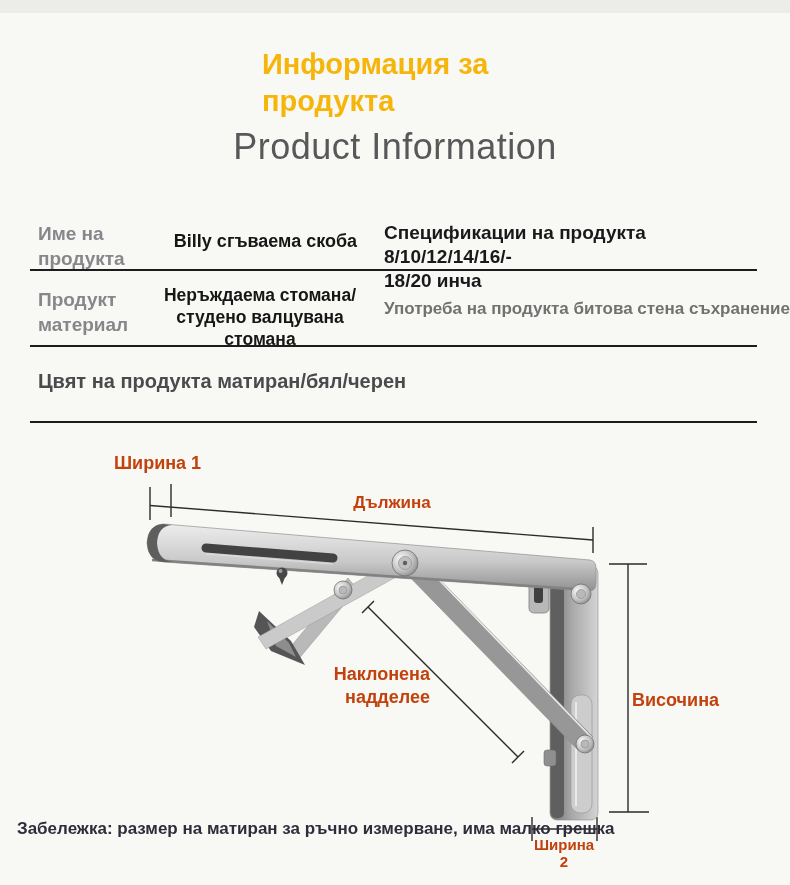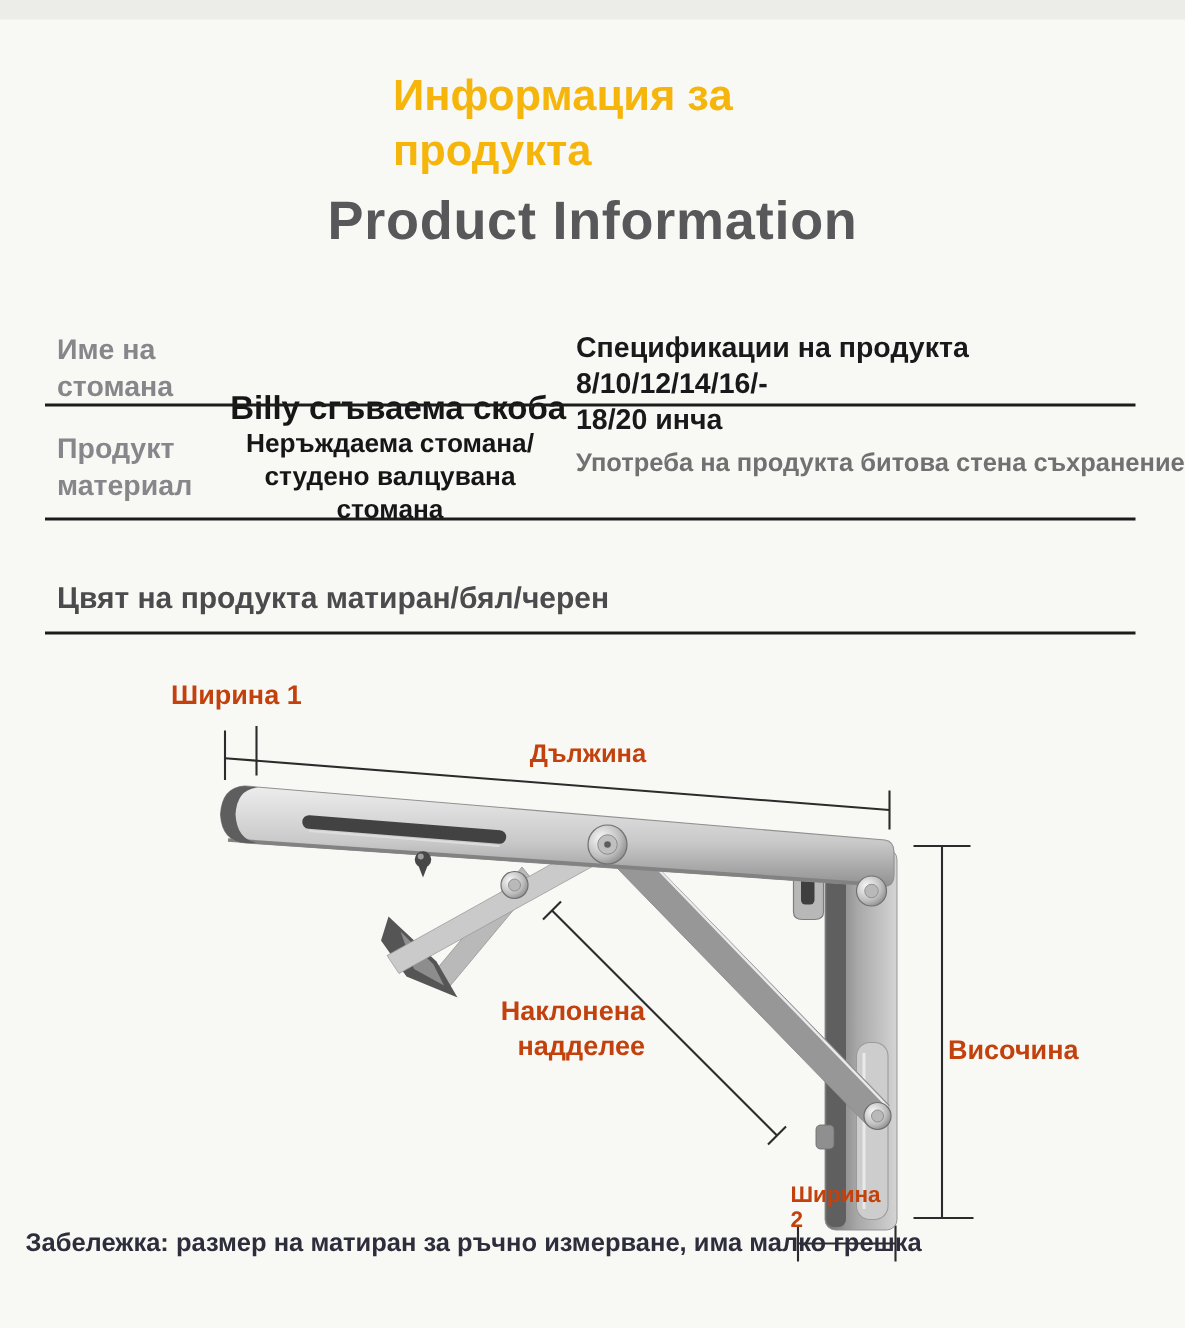--- a/index.html
+++ b/index.html
@@ -5,63 +5,63 @@
   * { margin:0; padding:0; box-sizing:border-box; }
   html,body { width:790px; height:885px; }
   body { font-family:"Liberation Sans", sans-serif; background:#f7f7f4; }
   .page { position:relative; width:790px; height:885px; overflow:hidden; background:#f8f8f5; }
   .top-strip { position:absolute; left:0; top:0; width:790px; height:13px; background:#ecece9; }
   .pre { white-space:pre-line; }
 
   .title-bg { position:absolute; left:262px; top:46px; font-size:29px; font-weight:bold;
               color:#F5B50B; line-height:37px; }
   .title-en { position:absolute; left:0; top:126px; width:790px; text-align:center;
-              font-size:36px; font-weight:700; color:#58585A; letter-spacing:0.5px; }
+              font-size:36px; font-weight:400; color:#58585A; letter-spacing:0.5px; }
 
   .cell-label { position:absolute; left:38px; width:132px; font-size:19px; font-weight:600;
                 color:#87878B; line-height:25px; }
   .cell-value { position:absolute; text-align:center; font-weight:bold; color:#161616; }
   .cell-detail { position:absolute; left:384px; width:388px; font-weight:bold; color:#19191B; }
   .divider { position:absolute; left:30px; width:727px; height:2px; background:#1c1c1c; }
 
   .r1-label { top:221px; }
-  .r1-value { left:148px; top:231px; width:235px; font-size:22px;margin-top:28px; }
+  .r1-value { left:148px; top:231px; width:235px; font-size:18px; }
   .r1-detail { top:221px; font-size:19px; line-height:24px; }
   .div-1 { top:269px; }
   .r2-label { top:287px; }
   .r2-value { left:140px; top:284px; width:240px; font-size:17.5px; line-height:22px;
               font-weight:bold; color:#161616; text-align:center; position:absolute; }
   .r2-detail { top:299px; font-size:17px; color:#717171; white-space:nowrap; }
   .div-2 { top:345px; }
-  .r3-label { position:absolute; left:38px; top:388px; font-size:20px; font-weight:bold; color:#4B4B4D; }
+  .r3-label { position:absolute; left:38px; top:370px; font-size:20px; font-weight:bold; color:#4B4B4D; }
   .div-3 { top:421px; }
 
   .diagram-svg { position:absolute; left:0; top:430px; width:790px; height:455px; }
   .dim-label { position:absolute; color:#c2410c; font-weight:bold; font-size:18px; }
   .lbl-width1 { left:114px; top:453px; }
   .lbl-length { left:348px; top:493px; width:88px; text-align:center; font-size:17px; }
   .lbl-slanted { left:330px; top:663px; width:100px; text-align:right; line-height:23px; }
   .lbl-height { left:632px; top:690px; }
-  .lbl-width2 { left:527px; top:788px; width:74px; text-align:left; font-size:15px; line-height:17px; }
+  .lbl-width2 { left:527px; top:836px; width:74px; text-align:center; font-size:15px; line-height:17px; }
 
   .note-primary { position:absolute; left:17px; top:819px; font-size:17px; font-weight:bold; color:#2E2D3C; }
   .note-secondary { position:absolute; left:18px; top:849px; font-size:12.5px; font-weight:bold;
                     color:#33323F; letter-spacing:0.3px; }
 </style>
 </head>
 <body>
 
 <div class="page">
   <div class="top-strip"></div>
 
   <div class="title-bg pre">Информация за
 продукта</div>
   <div class="title-en">Product Information</div>
 
-  <div class="cell-label r1-label">Име на стомана</div>
+  <div class="cell-label r1-label">Име на продукта</div>
   <div class="cell-value r1-value">Billy сгъваема скоба</div>
   <div class="cell-detail r1-detail pre">Спецификации на продукта 8/10/12/14/16/-
 18/20 инча</div>
   <div class="divider div-1"></div>
 
   <div class="cell-label r2-label">Продукт материал</div>
   <div class="r2-value pre">Неръждаема стомана/
 студено валцувана
 стомана</div>
   <div class="cell-detail r2-detail">Употреба на продукта битова стена съхранение</div>

